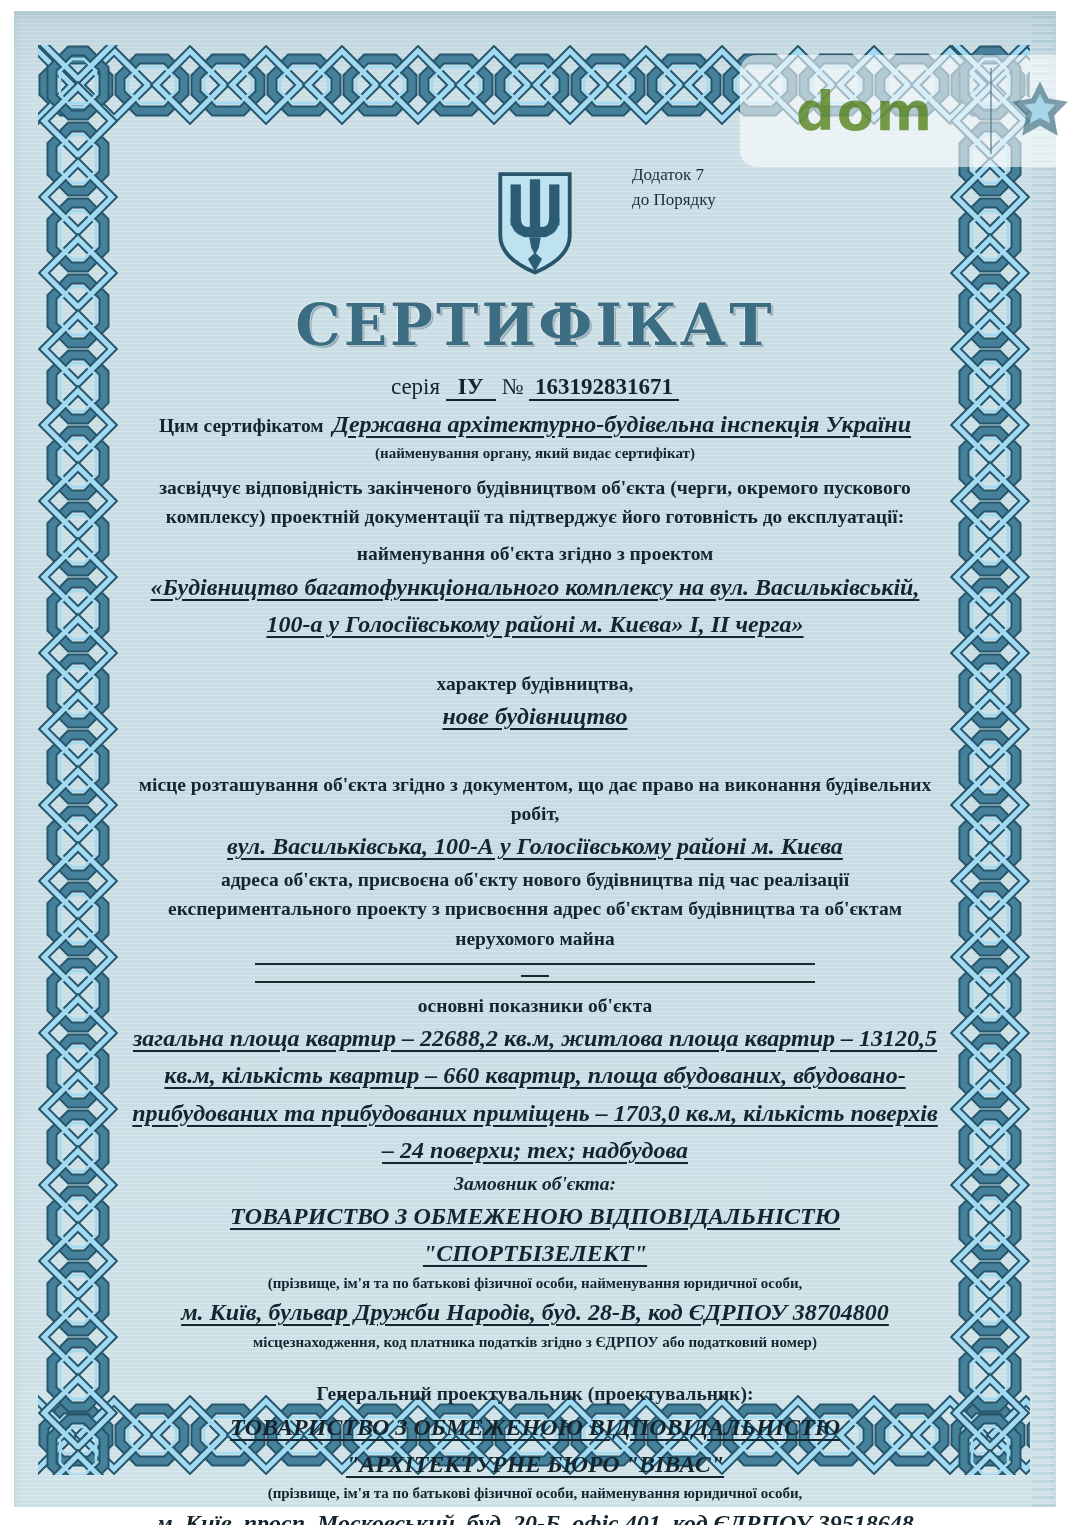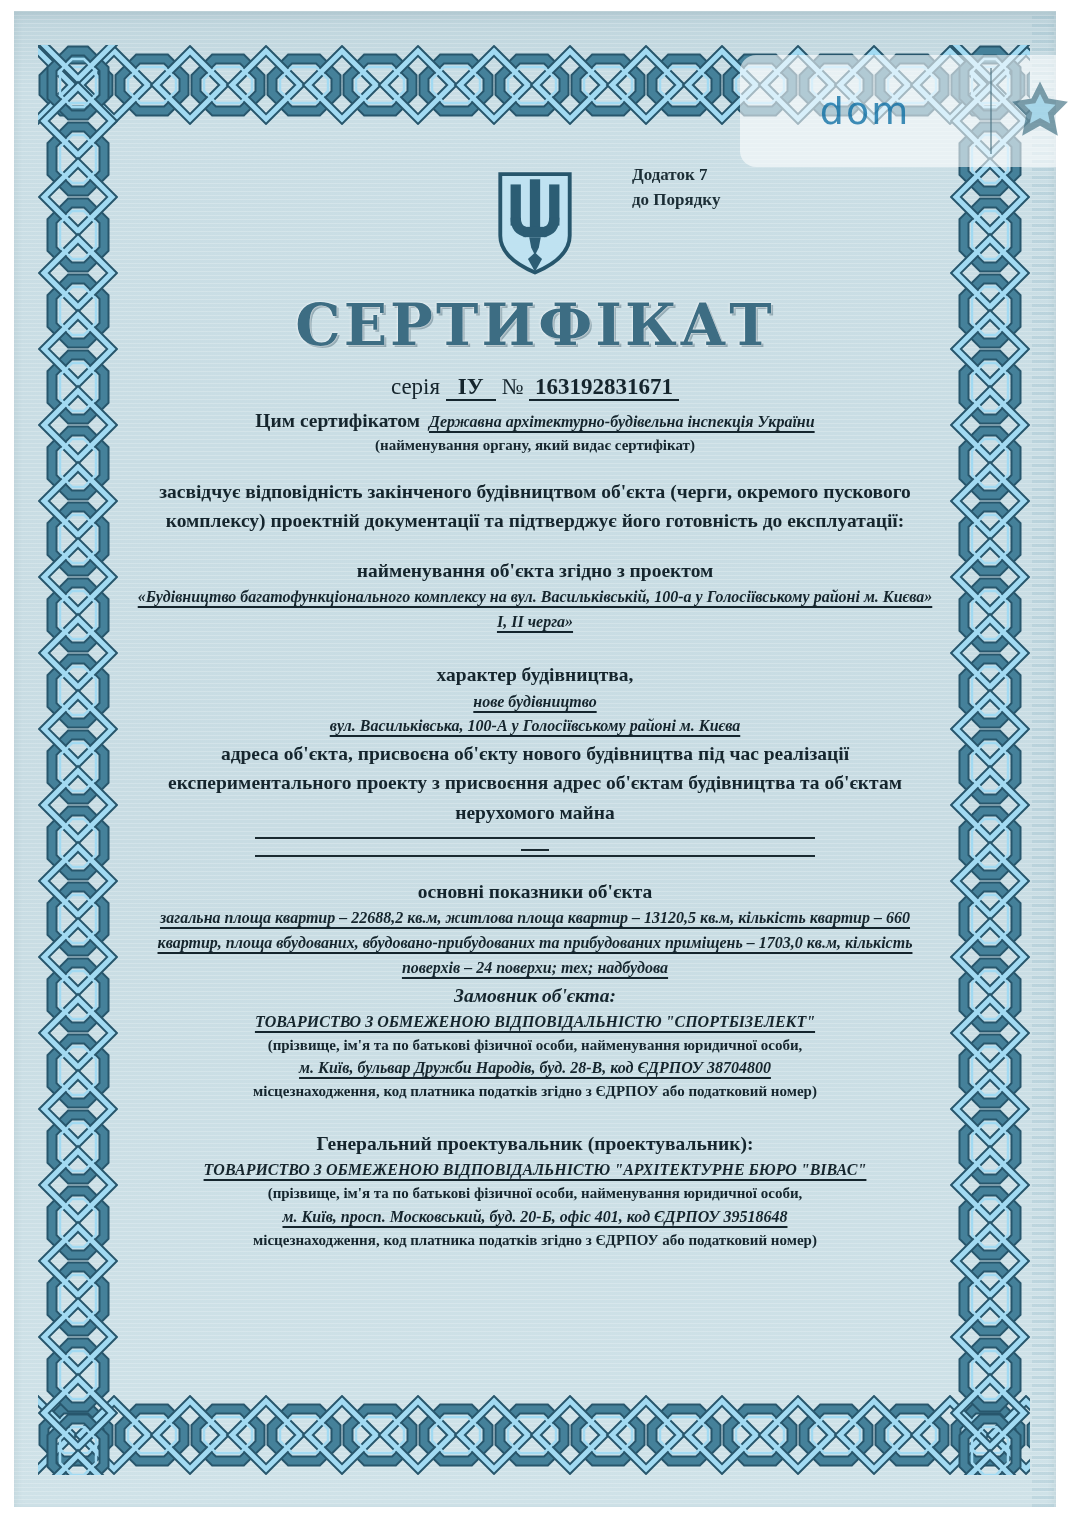--- a/index.html
+++ b/index.html
@@ -36,53 +36,53 @@
   .watermark {
     position:absolute; top:55px; right:-8px; width:348px; height:112px;
     background:rgba(255,255,255,.58);
     border-radius:16px;
     display:flex; align-items:center;
     z-index:30;
   }
   .watermark .wm-text {
     flex:1; text-align:center;
     font-family:"DejaVu Sans", sans-serif;
-    font-weight:normal; font-size:38px; letter-spacing:2px;
-    color:#0369a1; opacity:.75;
+    font-weight:bold; font-size:54px; letter-spacing:2px;
+    color:#4d7c0f; opacity:.75;
   }
   .watermark .wm-divider { width:2px; height:86px; background:rgba(70,110,125,.55); }
   .watermark .wm-logo { width:96px; display:flex; align-items:center; justify-content:center; opacity:.8; }
   
   .annex {
     position:absolute; left:618px; top:152px; z-index:5;
-    font-size:17px; font-weight:bold; color:#1c2e36; line-height:1.45;
+    font-size:17px; font-weight:normal; color:#1c2e36; line-height:1.45;
     text-align:left;
   }
   .content {
     position:absolute; left:118px; right:118px; top:144px; z-index:5;
     text-align:center; color:#15252d;
   }
   .emblem { display:block; margin:14px auto 0; }
   .doc-title {
     margin-top:14px;
     font-size:57px; font-weight:bold; letter-spacing:3px;
     color:#3d6d83;
     text-shadow: 0 0 1px #ffffff, 0 0 3px rgba(255,255,255,.9), 2px 2px 0 rgba(24,58,74,.35);
     font-family:"DejaVu Serif", serif;
   }
   .series-line { margin-top:16px; font-size:23px; color:#15252d; }
   .series-line .u-pad { border-bottom:2px solid #15252d; padding:0 12px; font-weight:bold; }
   .series-line .num { border-bottom:2px solid #15252d; padding:0 6px; font-weight:bold; }
   p.b   { font-weight:bold; font-size:19.5px; line-height:1.5; }
   p.sm  { font-weight:bold; font-size:15px;   line-height:1.45; }
-  .iv   { font-style:italic; font-weight:600; font-size:16px; line-height:1.55;
+  .iv   { font-style:italic; font-weight:600; font-size:24px; line-height:1.55;
           text-decoration:underline; text-decoration-thickness:2px; text-underline-offset:4px; }
   .rule { width:560px; margin:4px auto 2px; border-top:2.5px solid #1a2a31; }
   .dash { width:28px;  margin:10px auto 0;  border-top:2.5px solid #1a2a31; }
-  .mt4{margin-top:20px;} .mt6{margin-top:6px;} .mt10{margin-top:10px;} .mt20{font-style:italic;} .mt26{margin-top:26px;} .mt34{margin-top:34px;}
+  .mt4{margin-top:8px;} .mt6{margin-top:6px;} .mt10{margin-top:10px;} .mt20{font-style:italic;} .mt26{margin-top:26px;} .mt34{margin-top:34px;}
   .prefix { margin-right:9px;text-align:right; }
 </style>
 </head>
 <body>
 
 <div class="page">
   <div class="edge-strip"></div>
 
   <div class="strip top">
     <svg preserveAspectRatio="none">
@@ -193,20 +193,21 @@
     <p class="sm">(найменування органу, який видає сертифікат)</p>
 
     <p class="b mt4">засвідчує відповідність закінченого будівництвом об'єкта (черги, окремого пускового комплексу) проектній документації та підтверджує його готовність до експлуатації:</p>
 
     <p class="b mt4">найменування об'єкта згідно з проектом</p>
     <p class="iv">«Будівництво багатофункціонального комплексу на вул. Васильківській, 100-а у Голосіївському районі м. Києва» І, ІІ черга»</p>
 
     <p class="b mt26">характер будівництва,</p>
     <p class="iv">нове будівництво</p>
 
+    <p class="b mt34">місце розташування об'єкта згідно з документом, що дає право на виконання будівельних робіт,</p>
     <p class="iv">вул. Васильківська, 100-А у Голосіївському районі м. Києва</p>
     <p class="b">адреса об'єкта, присвоєна об'єкту нового будівництва під час реалізації експериментального проекту з присвоєння адрес об'єктам будівництва та об'єктам нерухомого майна</p>
 
     <div class="rule mt10"></div>
 
     <div class="dash"></div>
     <div class="rule"></div>
     <p class="b mt4">основні показники об'єкта</p>
     <p class="iv">загальна площа квартир – 22688,2 кв.м, житлова площа квартир – 13120,5 кв.м, кількість квартир – 660 квартир, площа вбудованих, вбудовано-прибудованих та прибудованих приміщень – 1703,0 кв.м, кількість поверхів – 24 поверхи; тех; надбудова</p>
 

